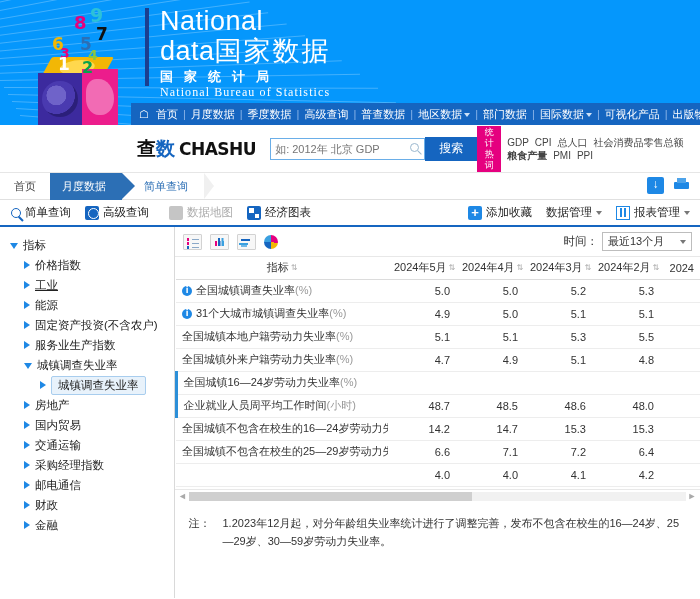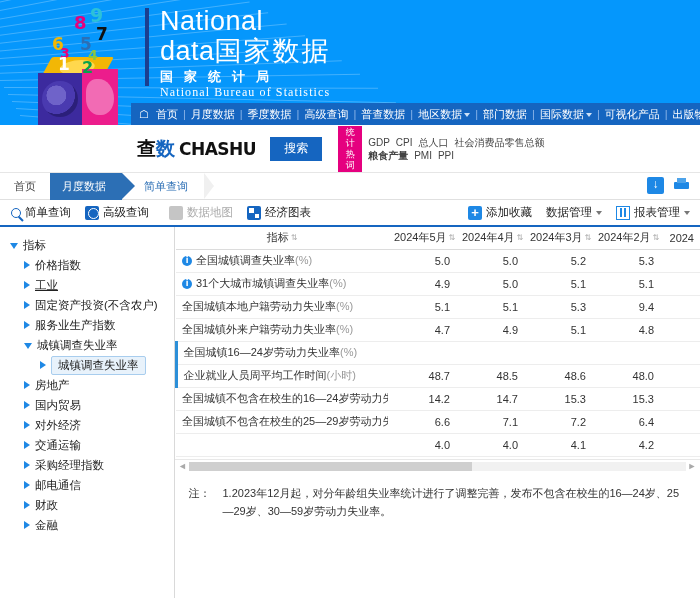--- a/index.html
+++ b/index.html
@@ -157,21 +157,21 @@
   .mag::after {
     content: ""; position: absolute; right: -4px; bottom: -3px;
     width: 5px; height: 1.4px; background: #9bb8cf; transform: rotate(45deg);
   }
   .btn-search {
     width: 52px; height: 24px; background: #1565c0; color: #fff;
     border: 0; font-size: 12px; cursor: pointer; margin-left: 0;
     font-family: Liberation Mono, monospace;
   }
   .hot {
-    display: flex; align-items: center; margin-left: 16px;
+    display: flex; align-items: center; margin-left: 0;
   }
   .hot-badge {
     background: #e5007f; color: #fff; font-size: 9px;
     width: 24px; padding: 1px 2px; line-height: 11px;
     text-align: center; margin-right: 6px;
   }
   .hot-words { font-size: 10px; line-height: 13px; }
   .hot-words span { color: #444; margin-right: 6px; }
   .hot-words span.bold { font-weight: bold; }
 
@@ -489,20 +489,24 @@
           <a href="#">出版物</a>
         </span>
     </div>
   </div>
 
   <div class="searchrow">
     <div class="chashu">
       <span class="c1">查</span>
       <span class="c2">数</span>
       <span class="c3">CHASHU</span>
+    </div>
+    <div class="search-box">
+      <input type="text" placeholder="如: 2012年 北京 GDP" value="" style="">
+      <span class="mag"></span>
     </div>
     <button class="btn-search">搜索</button>
     <div class="hot">
       <div class="hot-badge">
         <div>统 计</div>
         <div>热 词</div>
       </div>
       <div class="hot-words">
         <div id="hotrow1"><span>GDP</span><span>CPI</span><span>总人口</span><span>社会消费品零售总额</span></div>
         <div id="hotrow2"><span class="bold">粮食产量</span><span>PMI</span><span>PPI</span></div>
@@ -565,20 +569,24 @@
           <div class="tree-node lvl2">
             <span class="tri"></span>
             <span class="lbl">价格指数</span>
           </div>
           <div class="tree-node lvl2">
             <span class="tri"></span>
             <span class="lbl ul">工业</span>
           </div>
           <div class="tree-node lvl2">
             <span class="tri"></span>
+            <span class="lbl">能源</span>
+          </div>
+          <div class="tree-node lvl2">
+            <span class="tri"></span>
             <span class="lbl">固定资产投资(不含农户)</span>
           </div>
           <div class="tree-node lvl2">
             <span class="tri"></span>
             <span class="lbl">服务业生产指数</span>
           </div>
           <div class="tree-node lvl2">
             <span class="tri open"></span>
             <span class="lbl">城镇调查失业率</span>
           </div>
@@ -589,24 +597,20 @@
           <div class="tree-node lvl2">
             <span class="tri"></span>
             <span class="lbl">房地产</span>
           </div>
           <div class="tree-node lvl2">
             <span class="tri"></span>
             <span class="lbl">国内贸易</span>
           </div>
           <div class="tree-node lvl2">
             <span class="tri"></span>
-            <span class="lbl">对外经济</span>
-          </div>
-          <div class="tree-node lvl2">
-            <span class="tri"></span>
             <span class="lbl">交通运输</span>
           </div>
           <div class="tree-node lvl2">
             <span class="tri"></span>
             <span class="lbl">采购经理指数</span>
           </div>
           <div class="tree-node lvl2">
             <span class="tri"></span>
             <span class="lbl">邮电通信</span>
           </div>
@@ -615,20 +619,33 @@
             <span class="lbl">财政</span>
           </div>
           <div class="tree-node lvl2">
             <span class="tri"></span>
             <span class="lbl">金融</span>
           </div>
         </div>
     </div>
 
     <div class="content">
+      <div class="ctoolbar">
+        <span class="vico list"></span>
+        <span class="vico bar"></span>
+        <span class="vico hbar"></span>
+        <span class="vico pie"></span>
+        <span class="timesel">
+          <span class="lbl">时间：</span>
+          <span class="sel-box">
+            <span>最近13个月</span>
+            <span class="caret-g"></span>
+          </span>
+        </span>
+      </div>
 
       <div style="height:232px;overflow:hidden;">
         <table class="grid">
           <colgroup>
             <col style="width:212px">
               <col style="width:68px">
               <col style="width:68px">
             <col style="width:68px">
               <col style="width:68px">
               <col style="width:40px">
@@ -658,21 +675,21 @@
                 <td>5.0</td>
                 <td>5.1</td>
                 <td>5.1</td>
                 <td></td>
               </tr>
               <tr class="">
                 <td class="c0"><span>全国城镇本地户籍劳动力失业率</span><span class="unit">(%)</span></td>
                 <td>5.1</td>
                 <td>5.1</td>
                 <td>5.3</td>
-                <td>9.4</td>
+                <td>5.5</td>
                 <td></td>
               </tr>
               <tr class="">
                 <td class="c0"><span>全国城镇外来户籍劳动力失业率</span><span class="unit">(%)</span></td>
                 <td>4.7</td>
                 <td>4.9</td>
                 <td>5.1</td>
                 <td>4.8</td>
                 <td></td>
               </tr>

